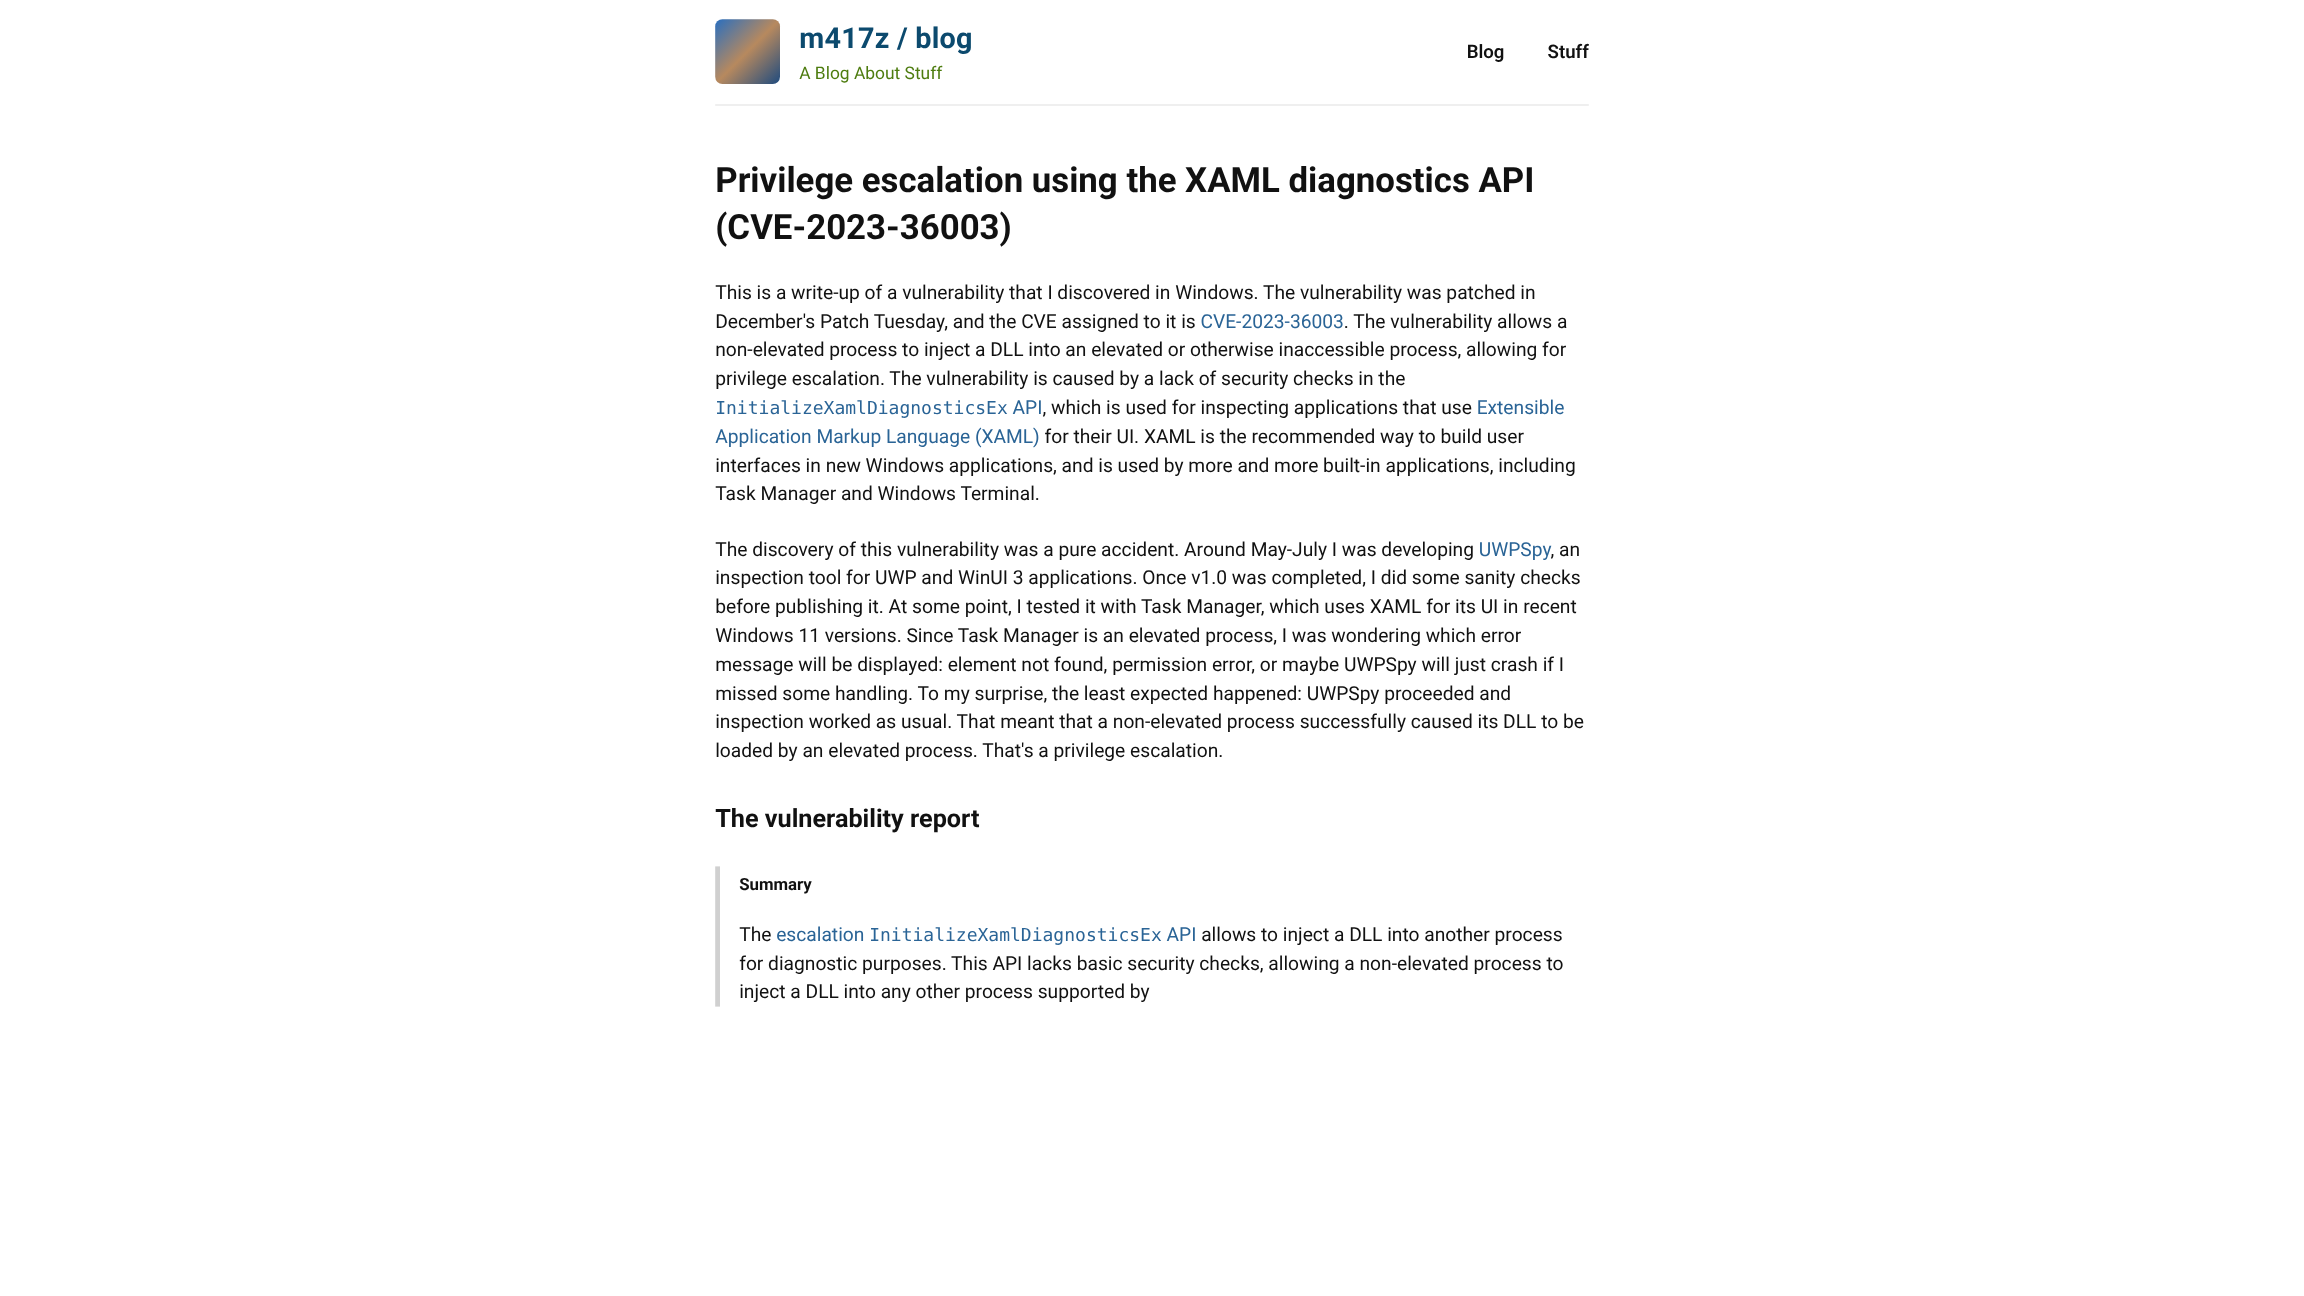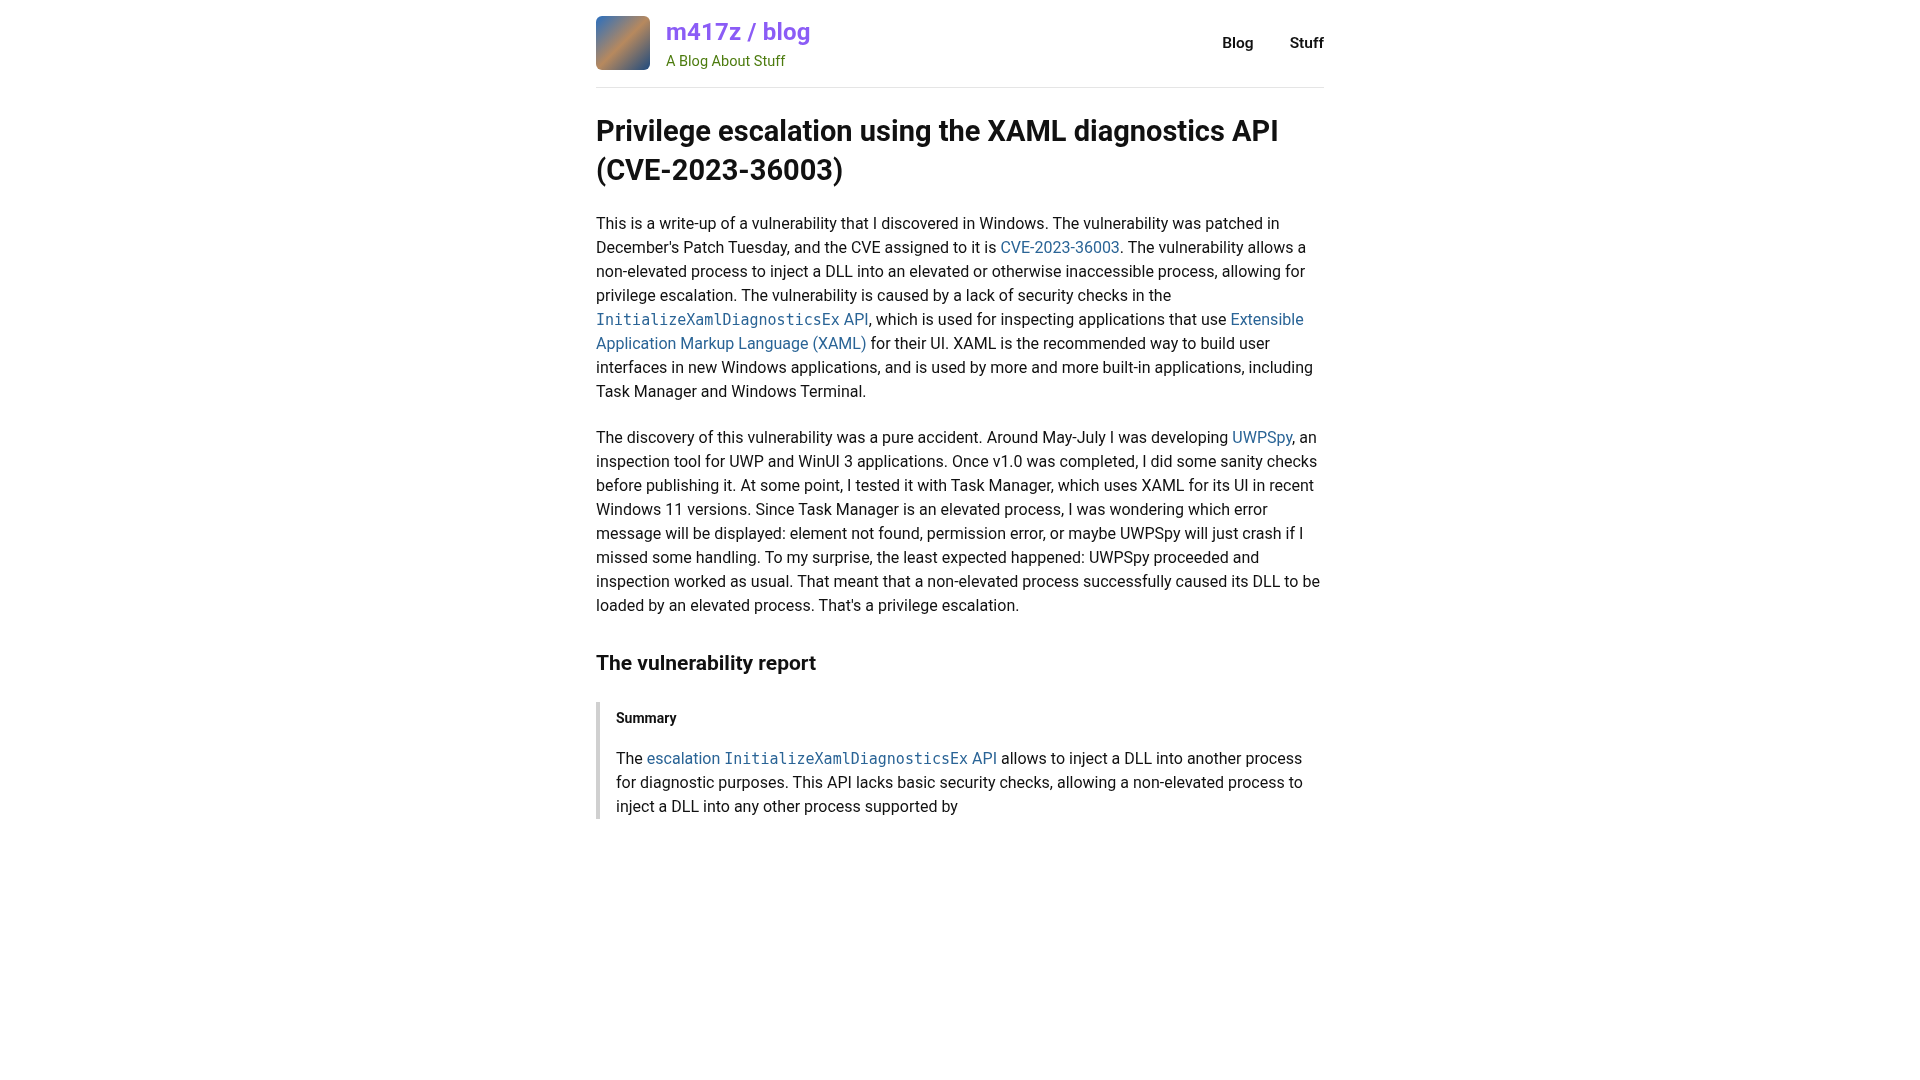--- a/index.html
+++ b/index.html
@@ -21,33 +21,33 @@
       padding: 14px 0 14px 0;
       border-bottom: 1px solid #e5e5e5;
     }
     .site-left { display: flex; align-items: center; gap: 16px; }
     .avatar {
       width: 54px; height: 54px;
       border-radius: 6px;
       background: linear-gradient(135deg, #2a6fbf 0%, #b7895e 50%, #1f4b7f 100%);
       flex: 0 0 auto;
     }
-    .site-title { font-size: 24px; font-weight: 700; color: #8b5cf6; letter-spacing: 0.2px; }
+    .site-title { font-size: 24px; font-weight: 700; color: #0c4a6e; letter-spacing: 0.2px; }
     .site-tagline { font-size: 14.5px; color: #4d7c0f; margin-top: 1px; }
     nav.site-nav { display: flex; gap: 36px; }
     nav.site-nav a {
       font-size: 15.5px;
       color: #111;
       text-decoration: none;
       font-weight: 600;
     }
     h1.post-title {
       font-size: 29px;
       font-weight: 700;
-      margin-top: 24px;
+      margin-top: 44px;
       line-height: 1.35;
       color: #111;
     }
     article p {
       font-size: 16px;
       color: #111;
       margin-top: 22px;
     }
     h2.section { font-size: 21px; font-weight: 700; margin-top: 30px; color: #111; }
     a.link { color: #2a6496; text-decoration: none; }

